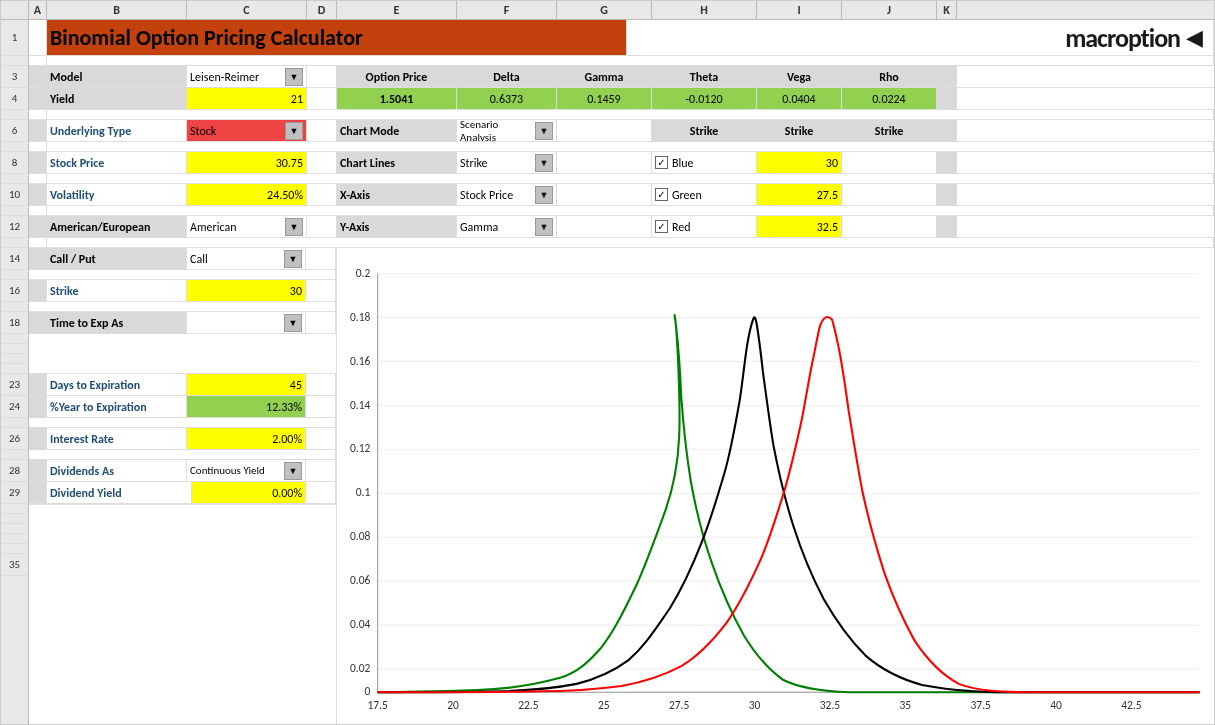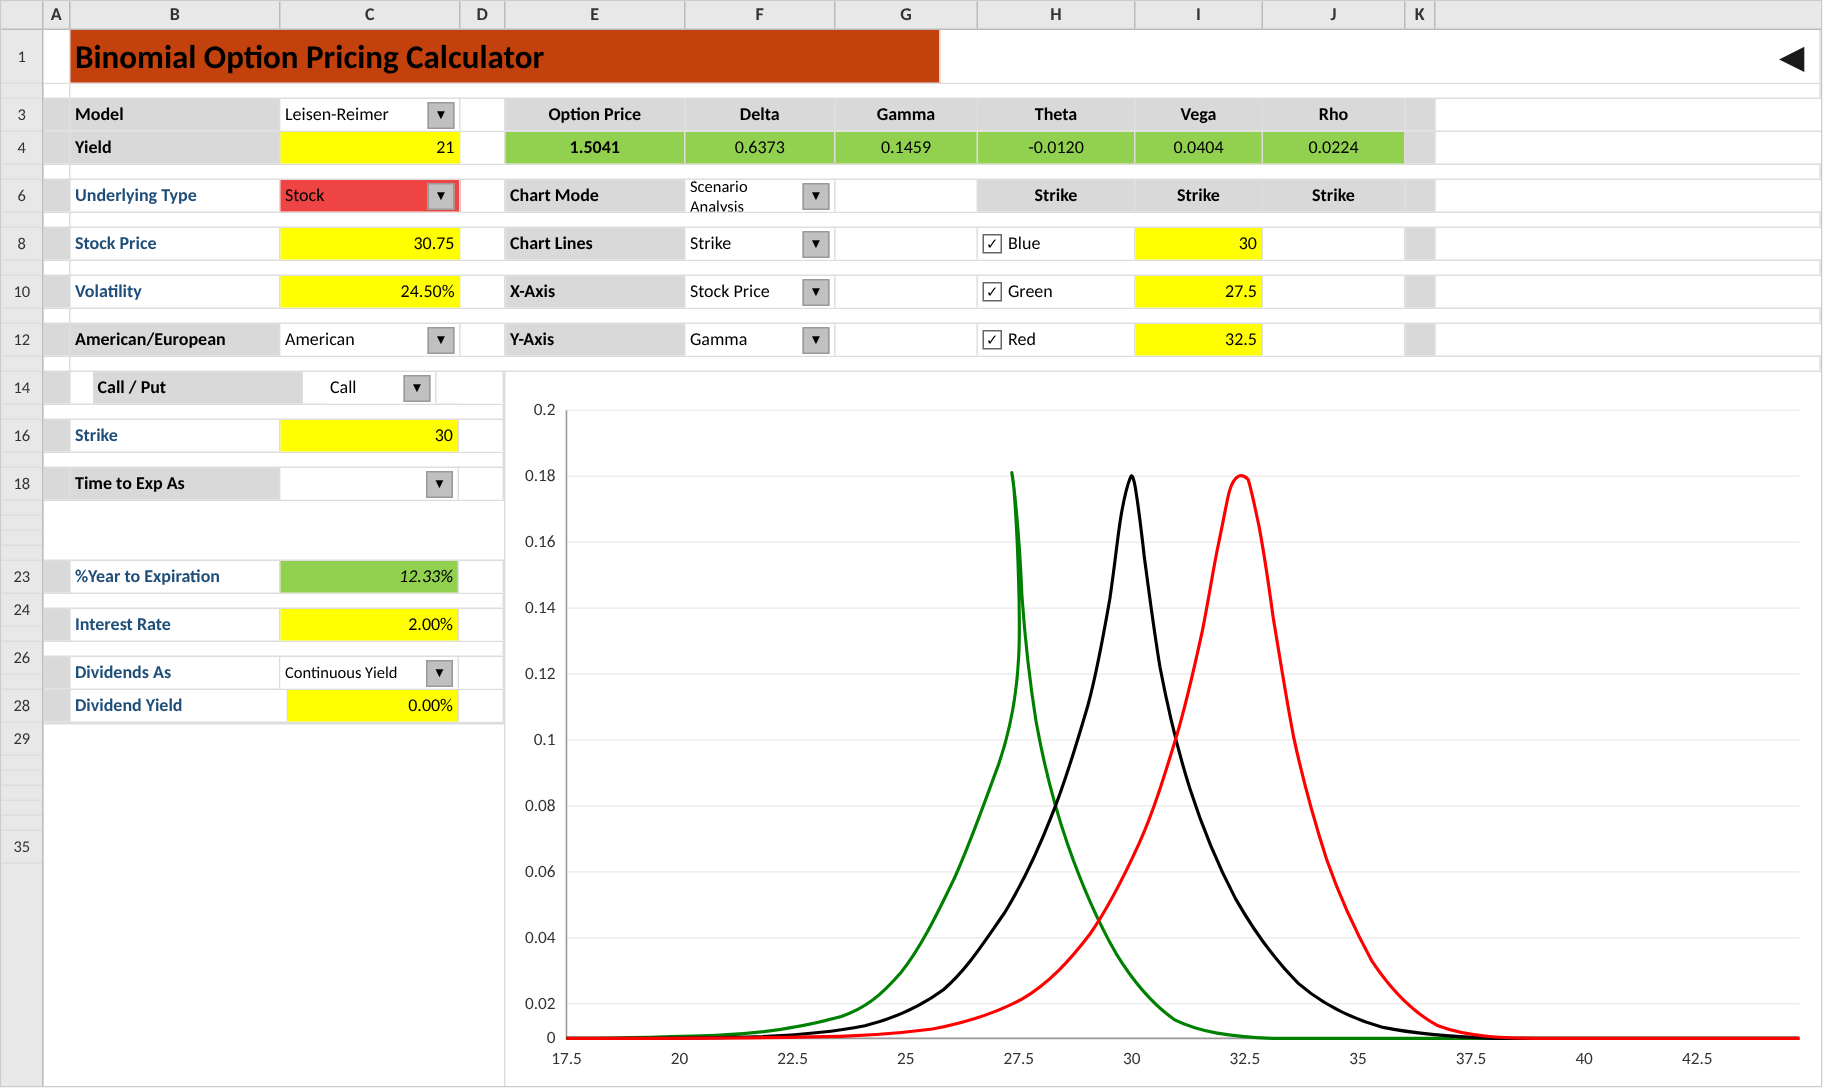--- a/index.html
+++ b/index.html
@@ -103,20 +103,21 @@
       <div class="row-num" style="height:22px">35</div>
     </div>
 
     <div class="grid-area">
 
       <div class="grid-row" style="height:36px">
         <div class="cell" style="width:18px; background:#fff; border-right:1px solid #ddd;"></div>
         <div class="cell bold" style="width:580px; font-size:22px; font-weight:bold; background:#c2410c;">Binomial Option Pricing Calculator</div>
         <div class="cell" style="flex:1; background:#fff; justify-content:flex-end; padding-right:10px;">
           <div class="logo-area">
+            <span class="logo-text">macroption</span>
             <span class="logo-icon">◀</span>
           </div>
         </div>
       </div>
 
       <div class="grid-row" style="height:10px">
         <div class="cell" style="width:18px;"></div>
         <div class="cell" style="flex:1;"></div>
       </div>
 
@@ -270,21 +271,21 @@
 
       <div class="grid-row" style="height:10px">
         <div class="cell" style="width:18px;"></div>
         <div class="cell" style="flex:1;"></div>
       </div>
 
       <div style="display:flex; flex:1; overflow:hidden;">
 
         <div style="display:flex; flex-direction:column; flex-shrink:0; width:308px; border-right:1px solid #ddd;">
 
-          <div class="grid-row" style="height:22px;gap:15px;">
+          <div class="grid-row" style="height:22px;">
             <div class="cell" style="width:18px; background:#d9d9d9;"></div>
             <div class="cell header-row-bg" style="width:140px;">Call / Put</div>
             <div class="cell" style="width:120px; position:relative; background:#fff; flex:1;">
               <span>Call</span>
               <span style="margin-left:auto;">
                 <span class="dropdown-arrow">▼</span>
               </span>
             </div>
             <div class="cell" style="width:30px; background:#fff;"></div>
           </div>
@@ -311,25 +312,31 @@
               <span style="font-size:11px;margin-top:40px;">Number of Days</span>
               <span style="margin-left:auto;">
                 <span class="dropdown-arrow">▼</span>
               </span>
             </div>
             <div class="cell" style="width:30px; background:#fff;"></div>
           </div>
 
           <div style="height:40px; border-bottom:1px solid #ddd;"></div>
 
+          <div class="grid-row" style="height:22px;">
+            <div class="cell" style="width:18px; background:#d9d9d9;"></div>
+            <div class="cell blue-label" style="width:140px;">Days to Expiration</div>
+            <div class="cell yellow-bg right" style="flex:1;">45</div>
+            <div class="cell" style="width:30px; background:#fff;"></div>
+          </div>
 
           <div class="grid-row" style="height:22px;">
             <div class="cell" style="width:18px; background:#d9d9d9;"></div>
             <div class="cell blue-label" style="width:140px;">%Year to Expiration</div>
-            <div class="cell green-bg right" style="flex:1;font-style:italic;">12.33%</div>
+            <div class="cell green-bg right" style="flex:1;">12.33%</div>
             <div class="cell" style="width:30px; background:#fff;"></div>
           </div>
 
           <div class="grid-row" style="height:10px;">
             <div class="cell" style="flex:1;"></div>
           </div>
 
           <div class="grid-row" style="height:22px;">
             <div class="cell" style="width:18px; background:#d9d9d9;"></div>
             <div class="cell blue-label" style="width:140px;">Interest Rate</div>

